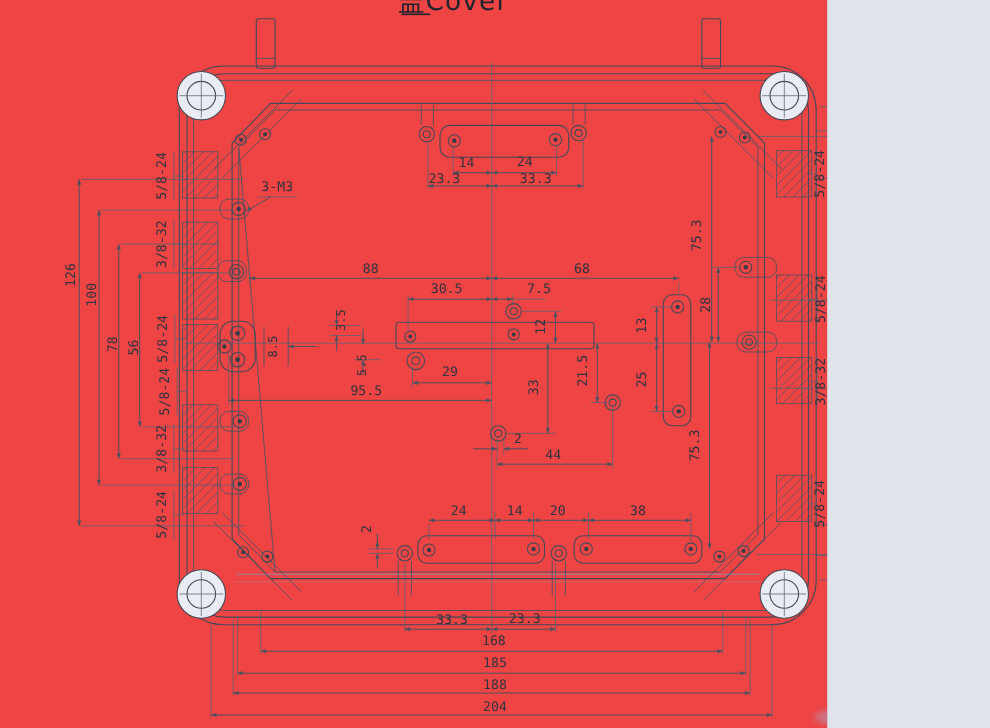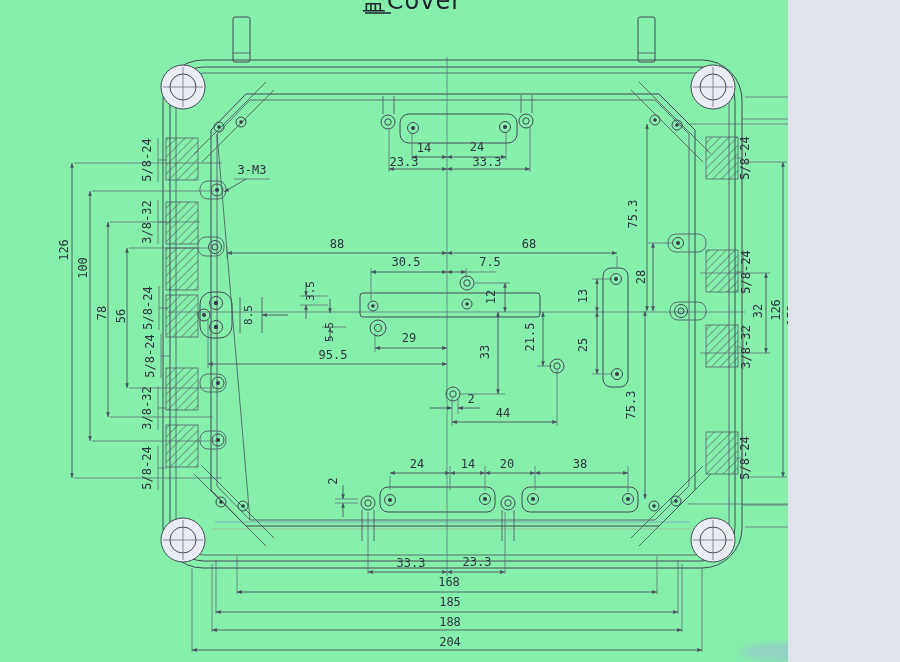--- a/index.html
+++ b/index.html
@@ -1,17 +1,17 @@
 <!DOCTYPE html>
 <html><head>
 <meta charset="utf-8">
 <style>
   html,body{margin:0;padding:0;background:#dfe3ea;}
   .sheet{position:relative;width:752px;height:662px;overflow:hidden;
-         background:#86efac;font-family:"DejaVu Sans Mono",monospace;padding-left:36px;}
+         background:#ef4444;font-family:"DejaVu Sans Mono",monospace;}
   svg{position:absolute;left:0;top:0;}
   svg text{fill:#2e3440;font-family:"DejaVu Sans Mono",monospace;font-size:12px;}
   svg text.ttl{font-family:"DejaVu Sans",sans-serif;font-size:24px;fill:#20242e;letter-spacing:1px;}
   svg text.sm{font-size:11px;}
   .geo{stroke:#434a57;fill:none;stroke-width:1;}
   .geo2{stroke:#4a5260;fill:none;stroke-width:.8;}
   .dim{stroke:#4a5260;fill:none;stroke-width:.9;}
   .ext{stroke:#5a6170;fill:none;stroke-width:.7;}
   .cl{stroke:#5d6475;fill:none;stroke-width:.7;}
   .hol{stroke:#434a57;fill:none;stroke-width:1;}

